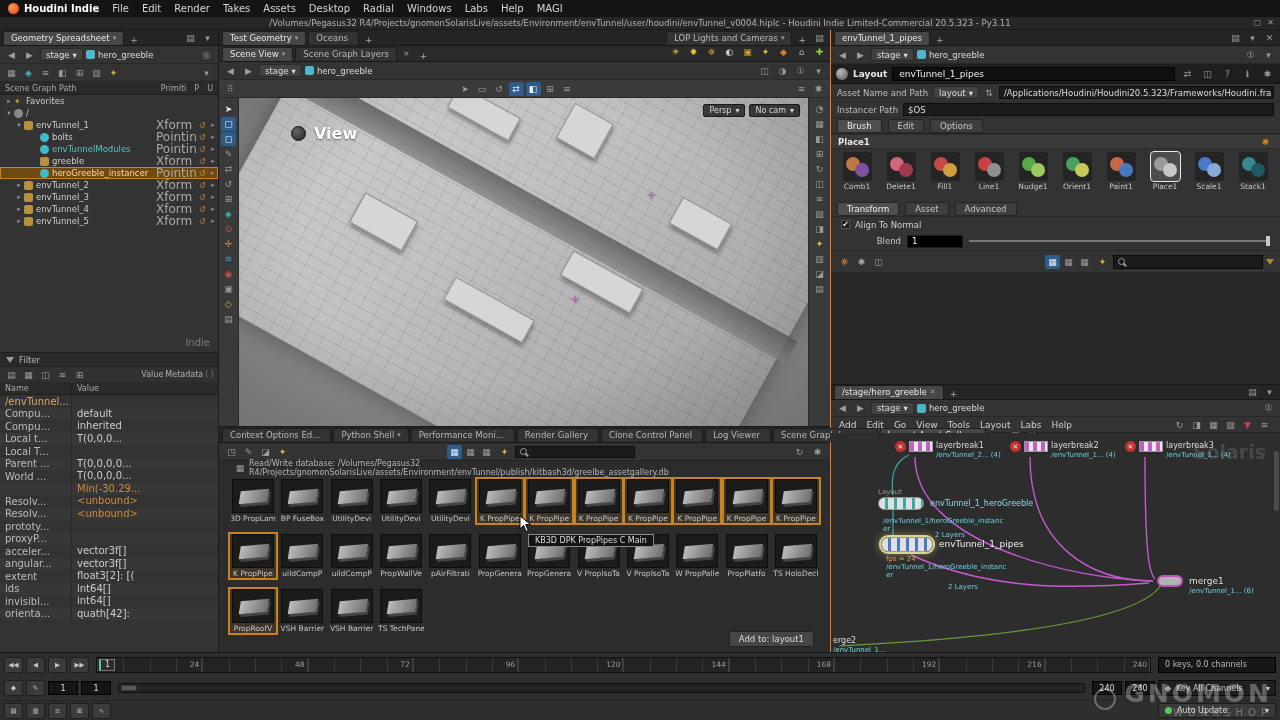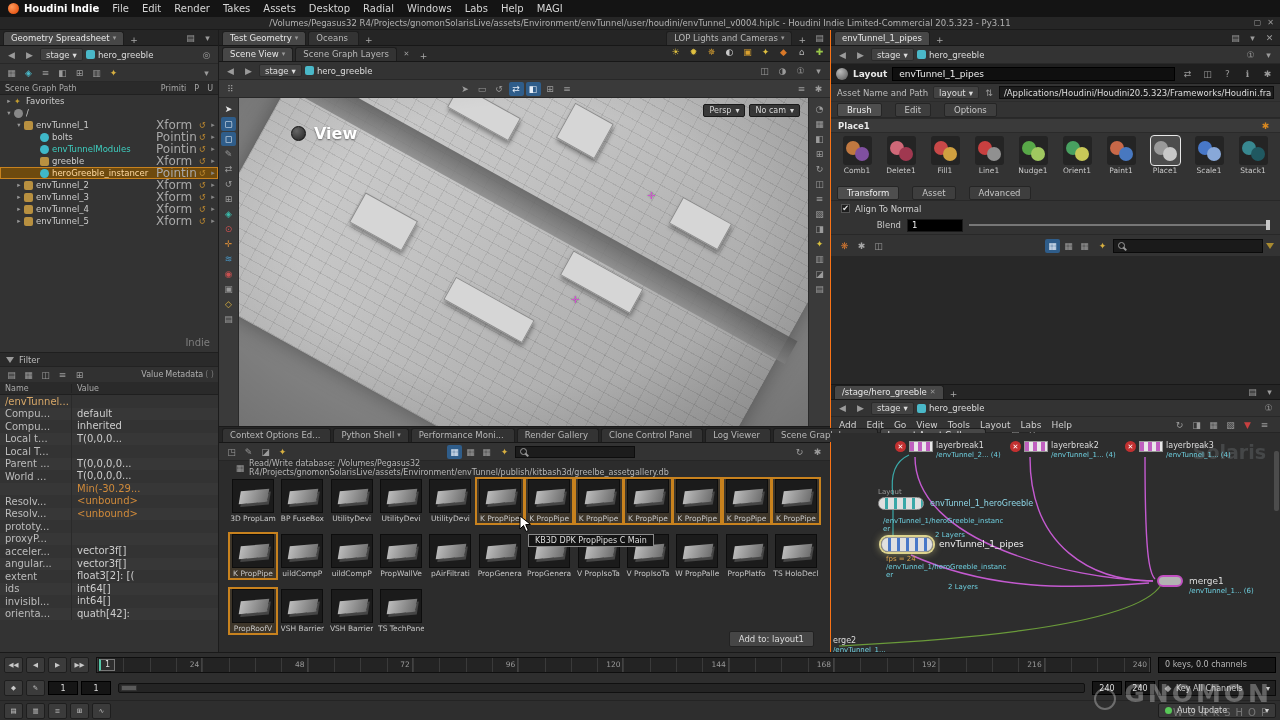--- a/index.html
+++ b/index.html
@@ -95,21 +95,21 @@
 .glabel{font-size:7.5px;color:#c6c6c6;max-width:46px;overflow:hidden;white-space:nowrap;}
 .gtip{position:absolute;left:309px;top:107px;background:#141414;border:1px solid #8a8a8a;color:#ddd;font-size:8px;padding:1px 6px;z-index:20;white-space:nowrap;}
 .gcursor{position:absolute;left:300px;top:88px;z-index:21;}
 .addbtn{position:absolute;right:16px;bottom:5px;background:#464646;border:1px solid #222;border-radius:2px;color:#ddd;font-size:8.5px;padding:2px 9px;}
 
 .rtop{height:355px;display:flex;flex-direction:column;border-bottom:1px solid #181818;}
 .noderow{height:20px;background:#1f1f1f;display:flex;align-items:center;gap:5px;padding:0 5px;border-bottom:1px solid #151515;}
 .sph{width:12px;height:12px;border-radius:50%;background:radial-gradient(circle at 35% 30%,#bbb,#555);display:inline-block;}
 .nodename{flex:1;background:#0f0f0f;border:1px solid #000;height:14px;display:flex;align-items:center;padding:0 6px;color:#ececec;font-size:9px;}
 .lblrow{height:18px;display:flex;align-items:center;gap:5px;padding:0 6px;font-size:8.5px;color:#bdbdbd;border-bottom:1px solid #2c2c2c;}
-.modetabs{height:16px;display:flex;align-items:center;gap:13px;padding:0 6px;background:#333;border-bottom:1px solid #282828;}
+.modetabs{height:16px;display:flex;align-items:center;gap:6px;padding:0 6px;background:#333;border-bottom:1px solid #282828;}
 .mtab{background:#3e3e3e;border:1px solid #252525;border-radius:2px;color:#c6c6c6;font-size:8.5px;padding:1px 9px;}
 .mtab.active{background:#4e4e4e;color:#eee;}
 .secrow{height:15px;background:#3a3a3a;display:flex;align-items:center;padding:0 7px;font-size:8.5px;font-weight:bold;color:#e8e8e8;border-top:1px solid #2a2a2a;border-bottom:1px solid #2a2a2a;}
 .brushes{height:52px;display:flex;gap:2px;padding:3px 5px;background:#333;}
 .bcell{width:42px;display:flex;flex-direction:column;align-items:center;gap:1px;}
 .bthumb{width:29px;height:29px;border-radius:3px;background:#242424;position:relative;overflow:hidden;}
 .bcell.sel .bthumb{outline:1px solid #e8e8e8;background:#4c4c4c;}
 .bthumb i{position:absolute;width:14px;height:14px;border-radius:50%;display:block;}
 .bthumb .d1{left:3px;top:5px;}
 .bthumb .d2{left:12px;top:11px;}
@@ -978,20 +978,24 @@
         </div>
         <div class="lblrow">
           <span>Asset Name and Path</span>
           <span class="chip">
               <span>layout</span>
               <span>▾</span>
             </span>
           <span class="ic" style="width:10px;">⇅</span>
           <span class="field" style="flex:1;">/Applications/Houdini/Houdini20.5.323/Frameworks/Houdini.fra</span>
         </div>
+        <div class="lblrow" style="height:16px;">
+          <span>Instancer Path</span>
+          <span class="field" style="flex:1;">$OS</span>
+        </div>
         <div class="modetabs">
             <span class="mtab active">Brush</span>
             <span class="mtab">Edit</span>
             <span class="mtab">Options</span>
           </div>
         <div class="secrow">
           <span>Place1</span>
           <span class="spacer"></span>
           <span class="ic" style="color:#d88820;">✱</span>
         </div>

